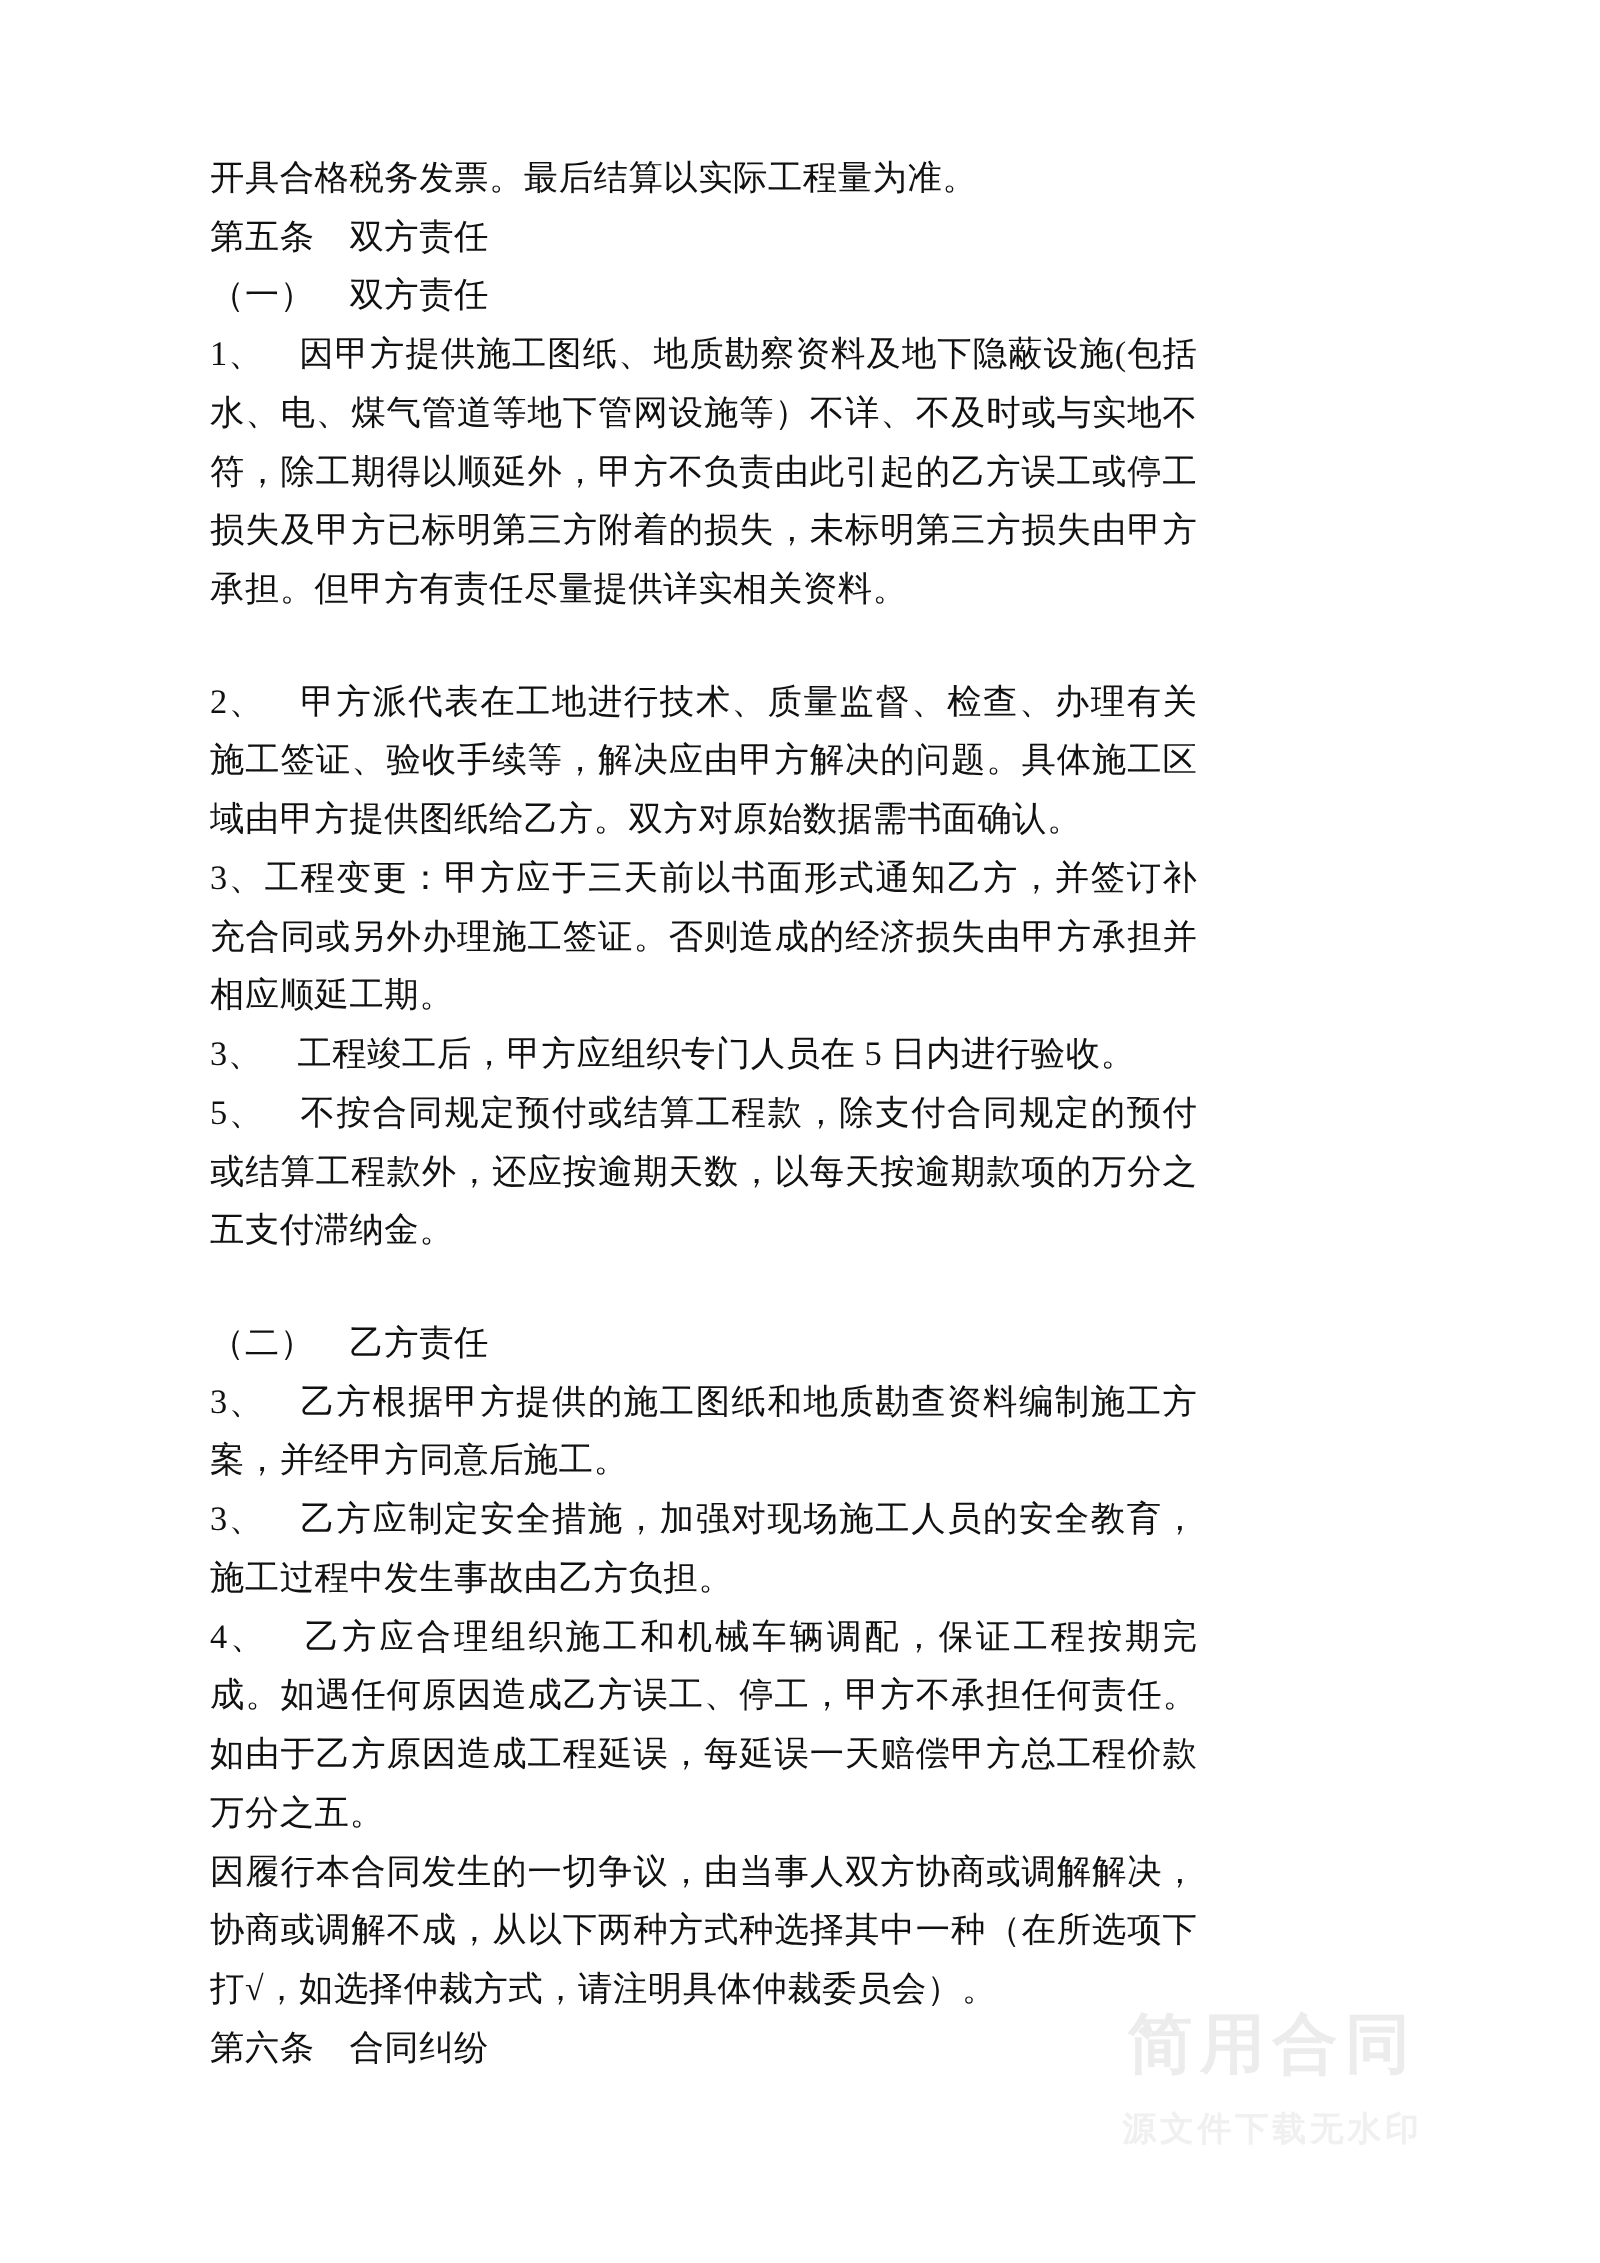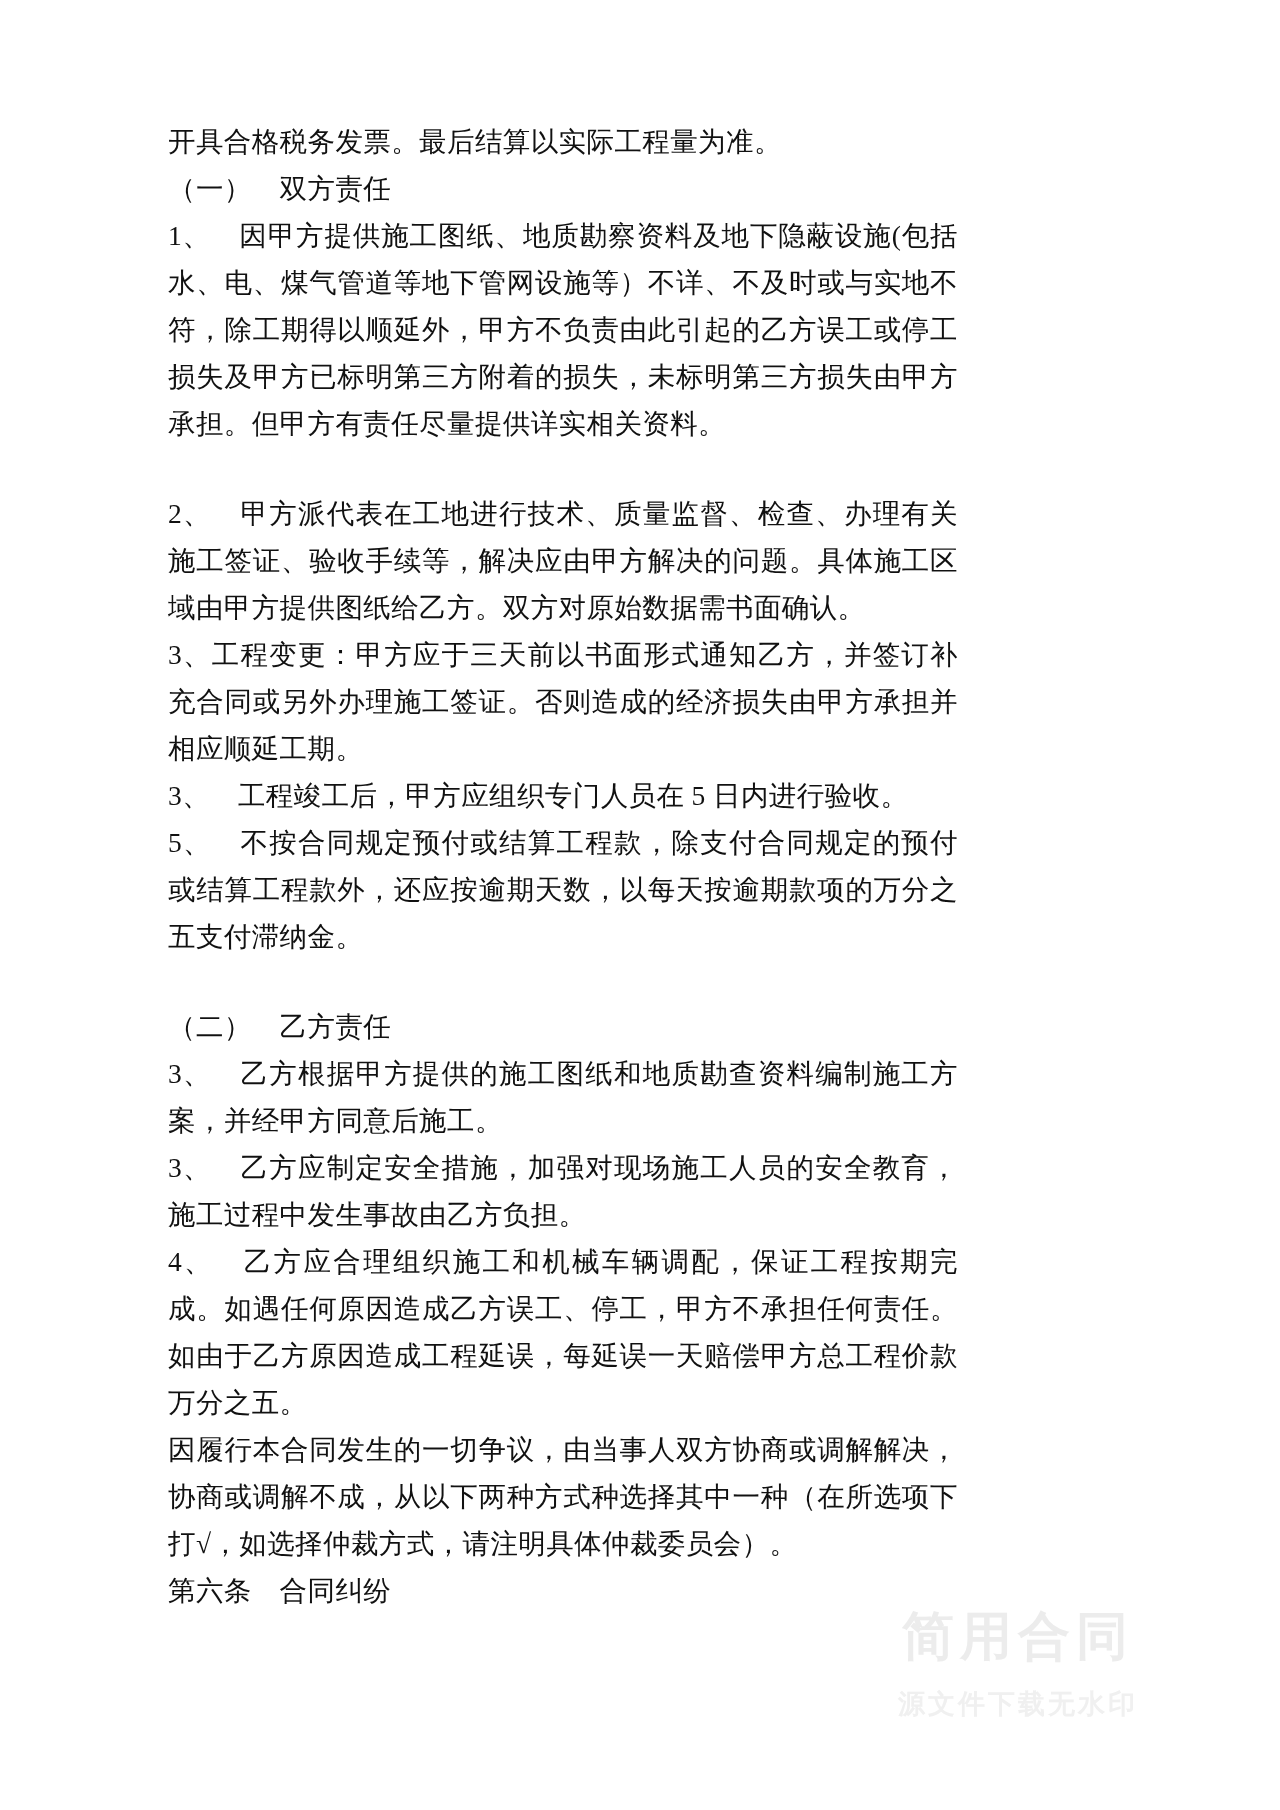--- a/index.html
+++ b/index.html
@@ -67,20 +67,21 @@
   }
 </style>
 </head>
 <body>
 
 <div class="page">
 
   <div class="doc-body">
 
     <p class="para">开具合格税务发票。最后结算以实际工程量为准。</p>
+    <p class="para">第五条　双方责任</p>
     <p class="para">（一）　双方责任</p>
     <p class="para">1、　因甲方提供施工图纸、地质勘察资料及地下隐蔽设施(包括水、电、煤气管道等地下管网设施等）不详、不及时或与实地不符，除工期得以顺延外，甲方不负责由此引起的乙方误工或停工损失及甲方已标明第三方附着的损失，未标明第三方损失由甲方承担。但甲方有责任尽量提供详实相关资料。</p>
     <p class="para gap-before">2、　甲方派代表在工地进行技术、质量监督、检查、办理有关施工签证、验收手续等，解决应由甲方解决的问题。具体施工区域由甲方提供图纸给乙方。双方对原始数据需书面确认。</p>
     <p class="para">3、工程变更：甲方应于三天前以书面形式通知乙方，并签订补充合同或另外办理施工签证。否则造成的经济损失由甲方承担并相应顺延工期。</p>
     <p class="para">3、　工程竣工后，甲方应组织专门人员在 5 日内进行验收。</p>
     <p class="para">5、　不按合同规定预付或结算工程款，除支付合同规定的预付或结算工程款外，还应按逾期天数，以每天按逾期款项的万分之五支付滞纳金。</p>
     <p class="para gap-before">（二）　乙方责任</p>
     <p class="para">3、　乙方根据甲方提供的施工图纸和地质勘查资料编制施工方案，并经甲方同意后施工。</p>
     <p class="para">3、　乙方应制定安全措施，加强对现场施工人员的安全教育，施工过程中发生事故由乙方负担。</p>
     <p class="para">4、　乙方应合理组织施工和机械车辆调配，保证工程按期完成。如遇任何原因造成乙方误工、停工，甲方不承担任何责任。如由于乙方原因造成工程延误，每延误一天赔偿甲方总工程价款万分之五。</p>

